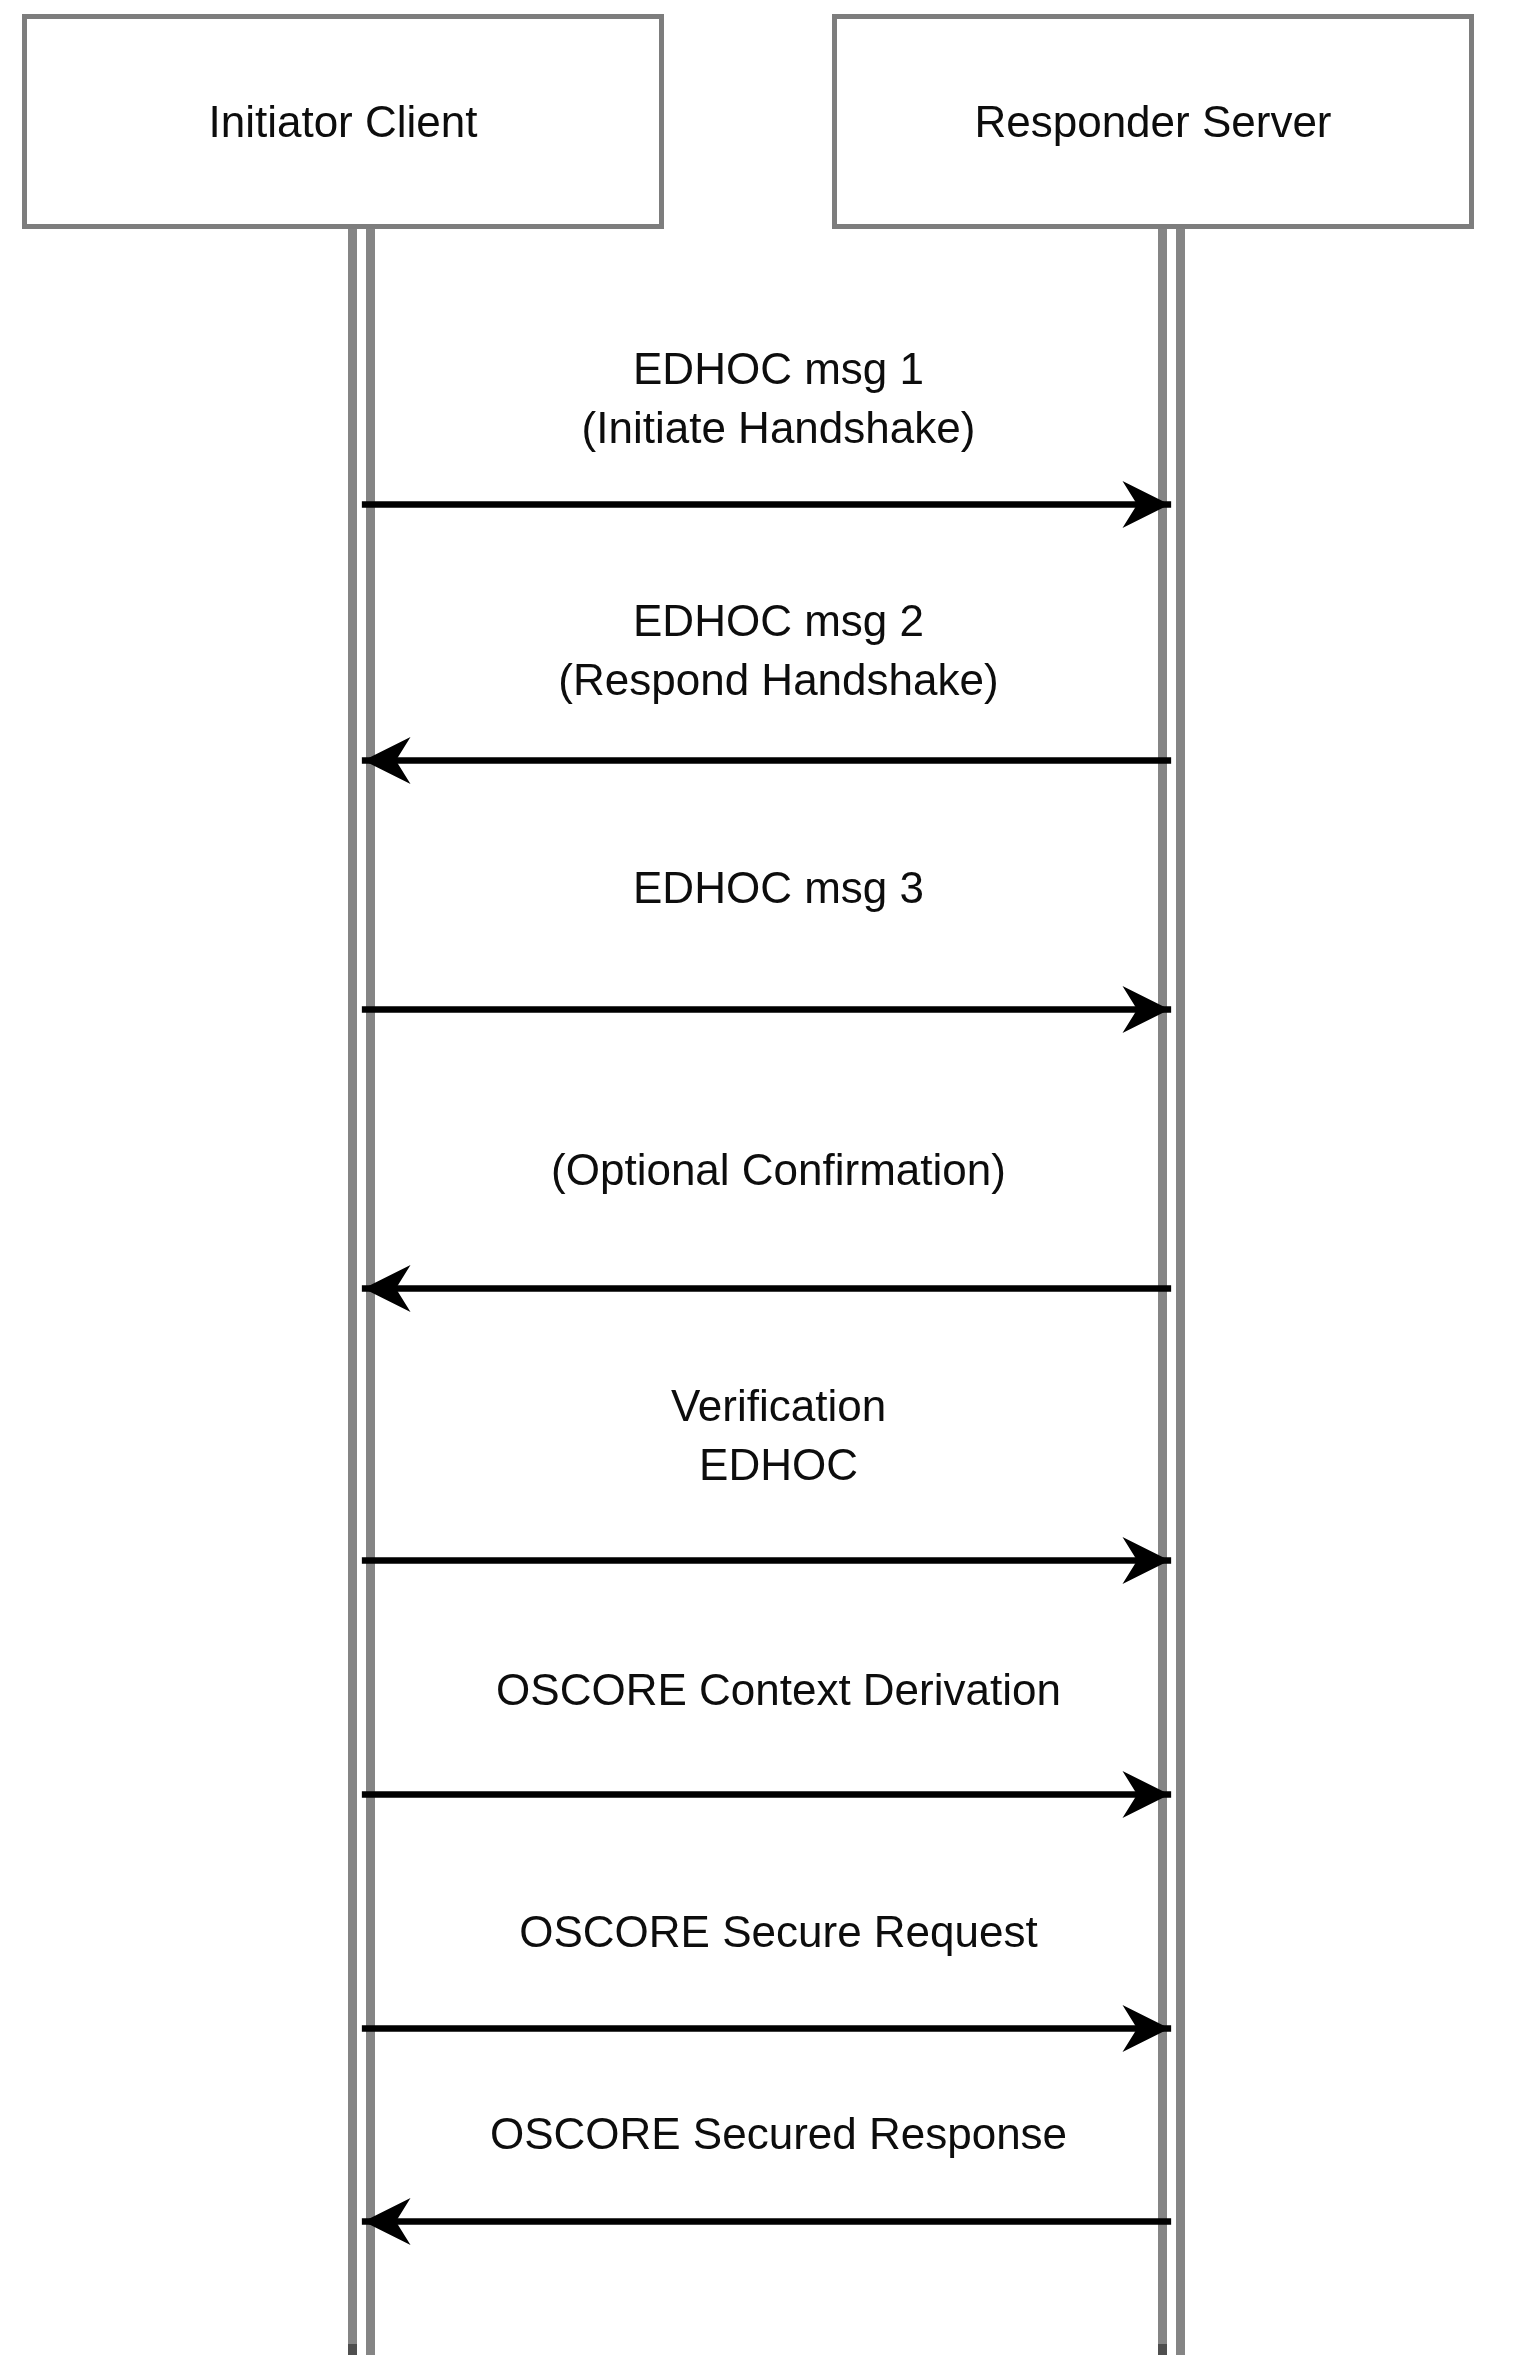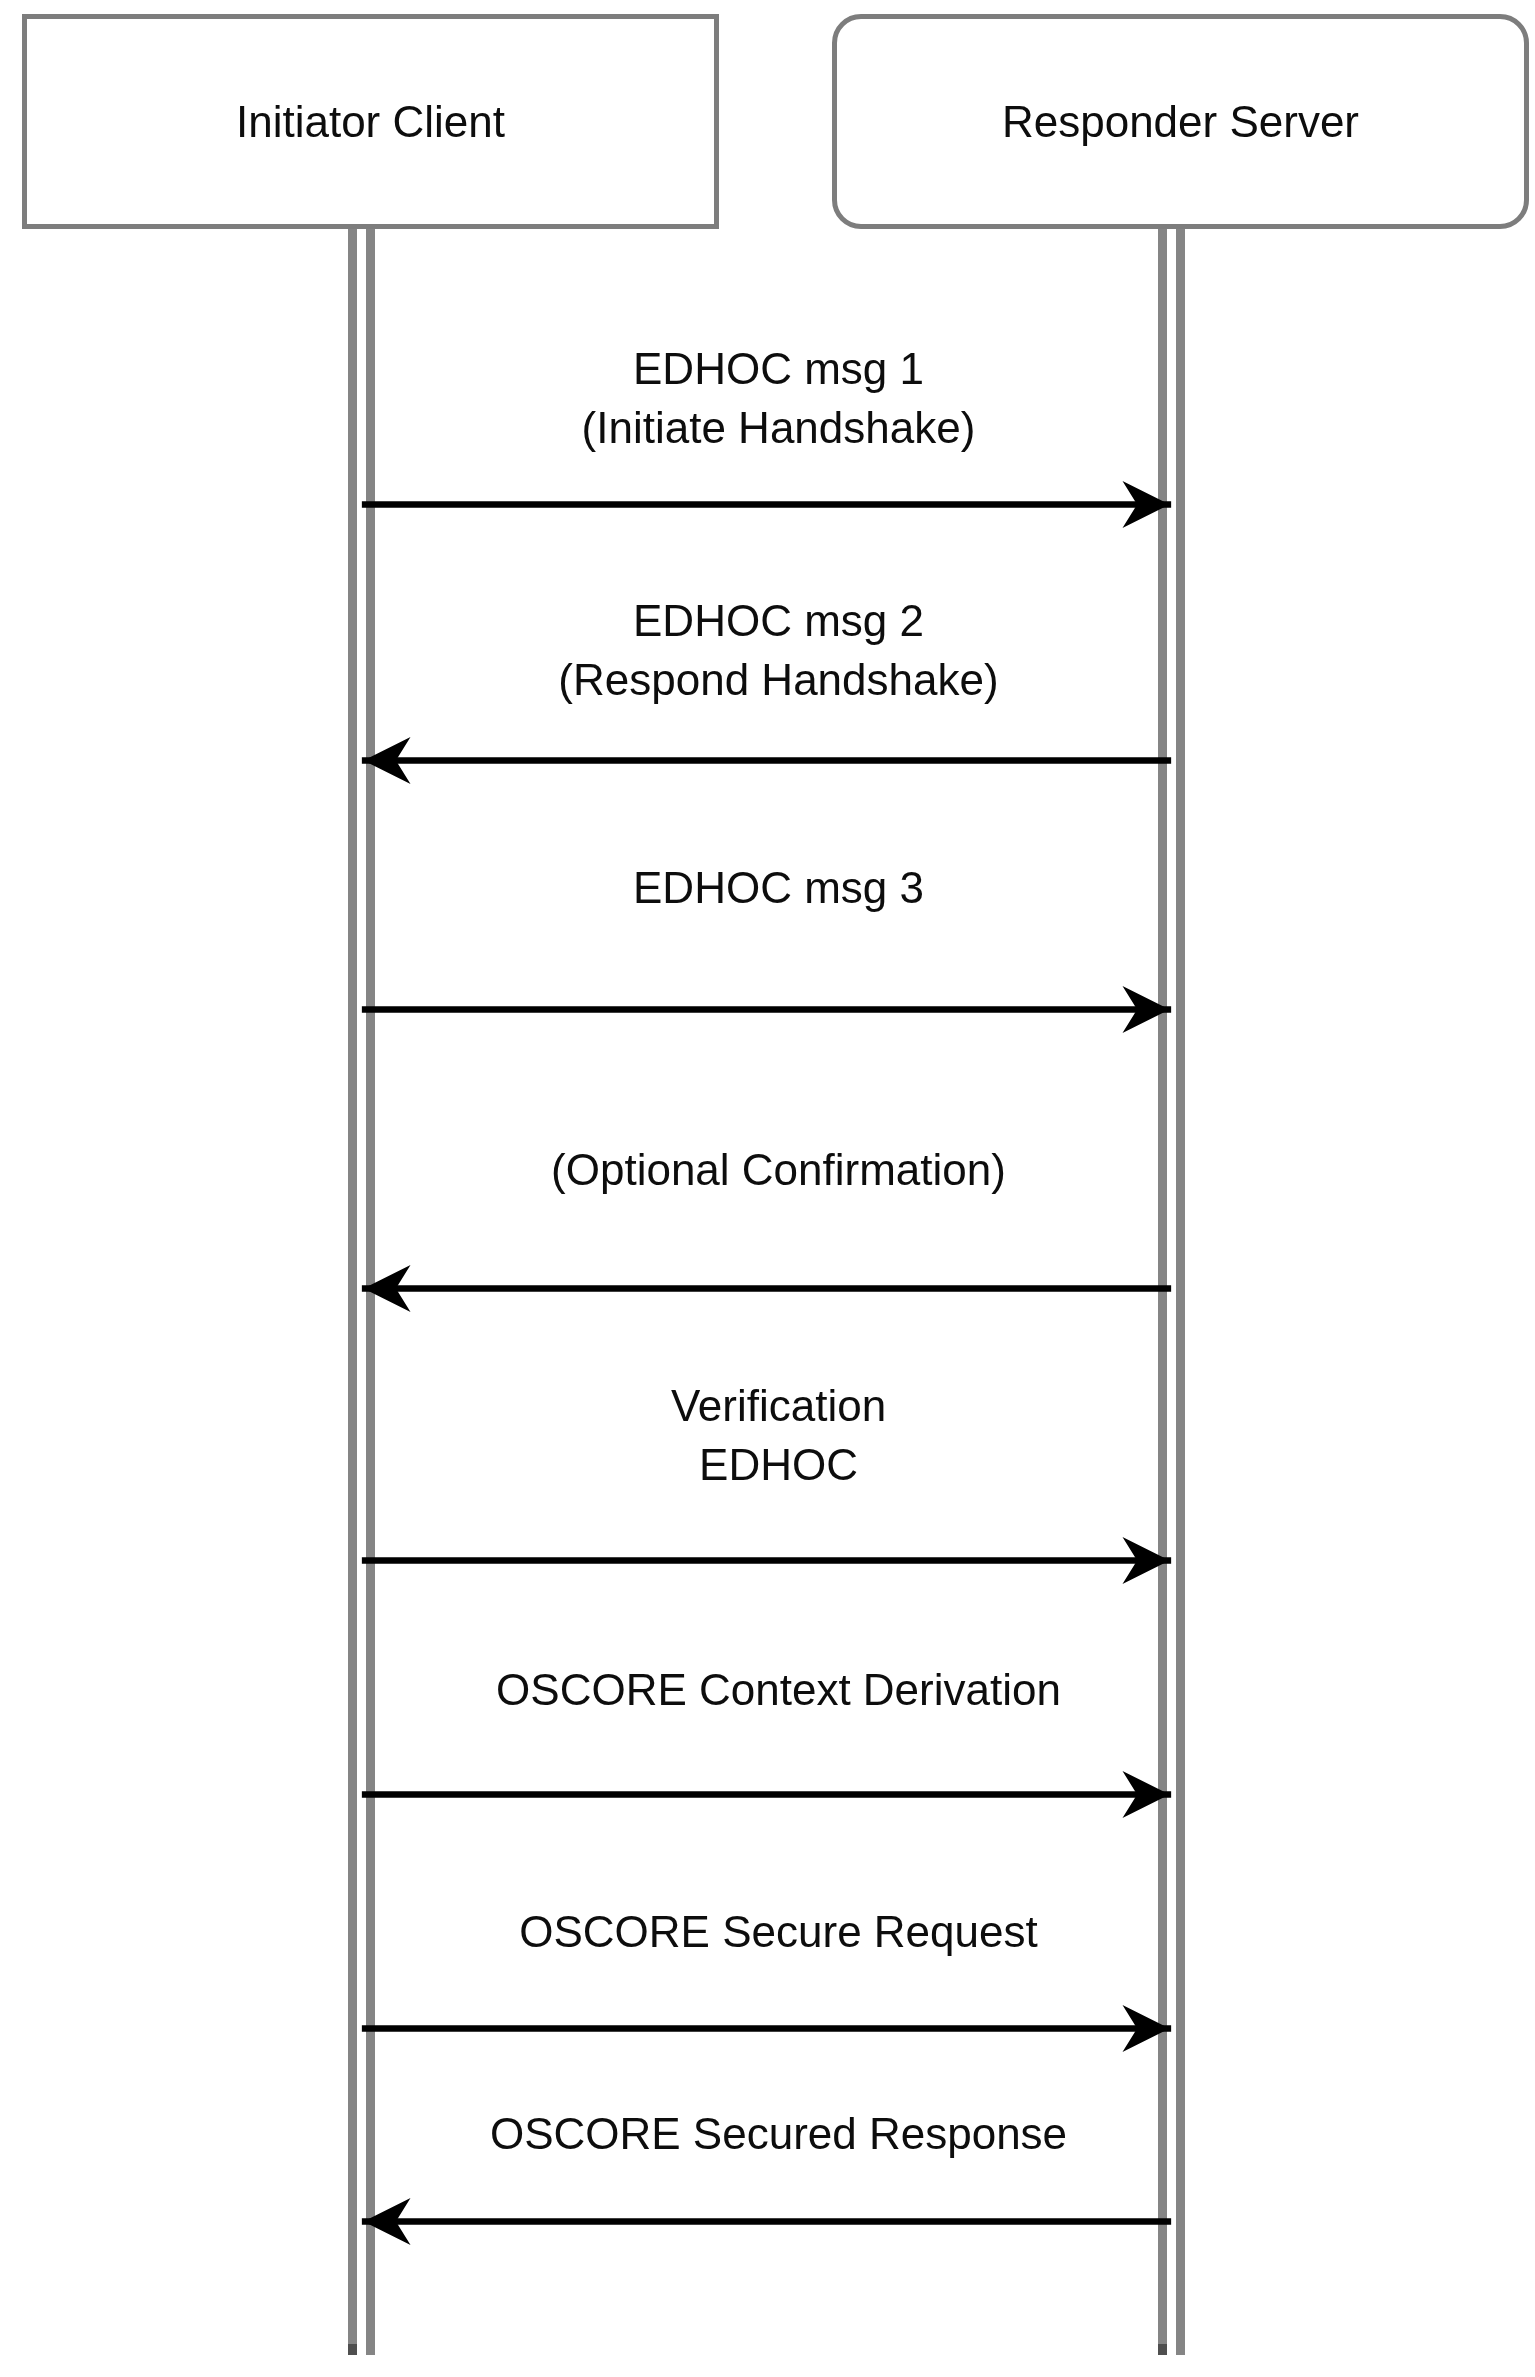--- a/index.html
+++ b/index.html
@@ -2,27 +2,27 @@
 <html style="font-size:13px"><head>
 <meta charset="utf-8">
 <style>
   html,body{margin:0;padding:0;background:#ffffff;}
   body{
     width:1535px;height:2377px;position:relative;overflow:hidden;
     font-family:"Liberation Sans", sans-serif;color:#000;
   }
   
   .actor-box{
-    position:absolute;top:13.8px;width:697px;height:215px;box-sizing:border-box;
+    position:absolute;top:13.8px;width:642px;height:215px;box-sizing:border-box;
     border:5.7px solid #7d7d7d;background:#ffffff;
     display:flex;align-items:center;justify-content:center;
     font-size:44px;line-height:49px;color:#0d0d0d;white-space:nowrap;
   }
   .actor-initiator{left:22px;}
-  .actor-responder{left:832px;border-radius:29px;}
+  .actor-responder{left:832px;}
   
   .lifeline{
     position:absolute;top:229px;height:2126px;width:27px;box-sizing:border-box;
     border-left:9px solid #858585;border-right:9px solid #858585;background:transparent;
   }
   .lifeline-initiator{left:348px;}
   .lifeline-responder{left:1158px;}
   .lifeline-cap{
     position:absolute;top:2344px;width:9px;height:10.5px;background:#4f4f4f;
   }

